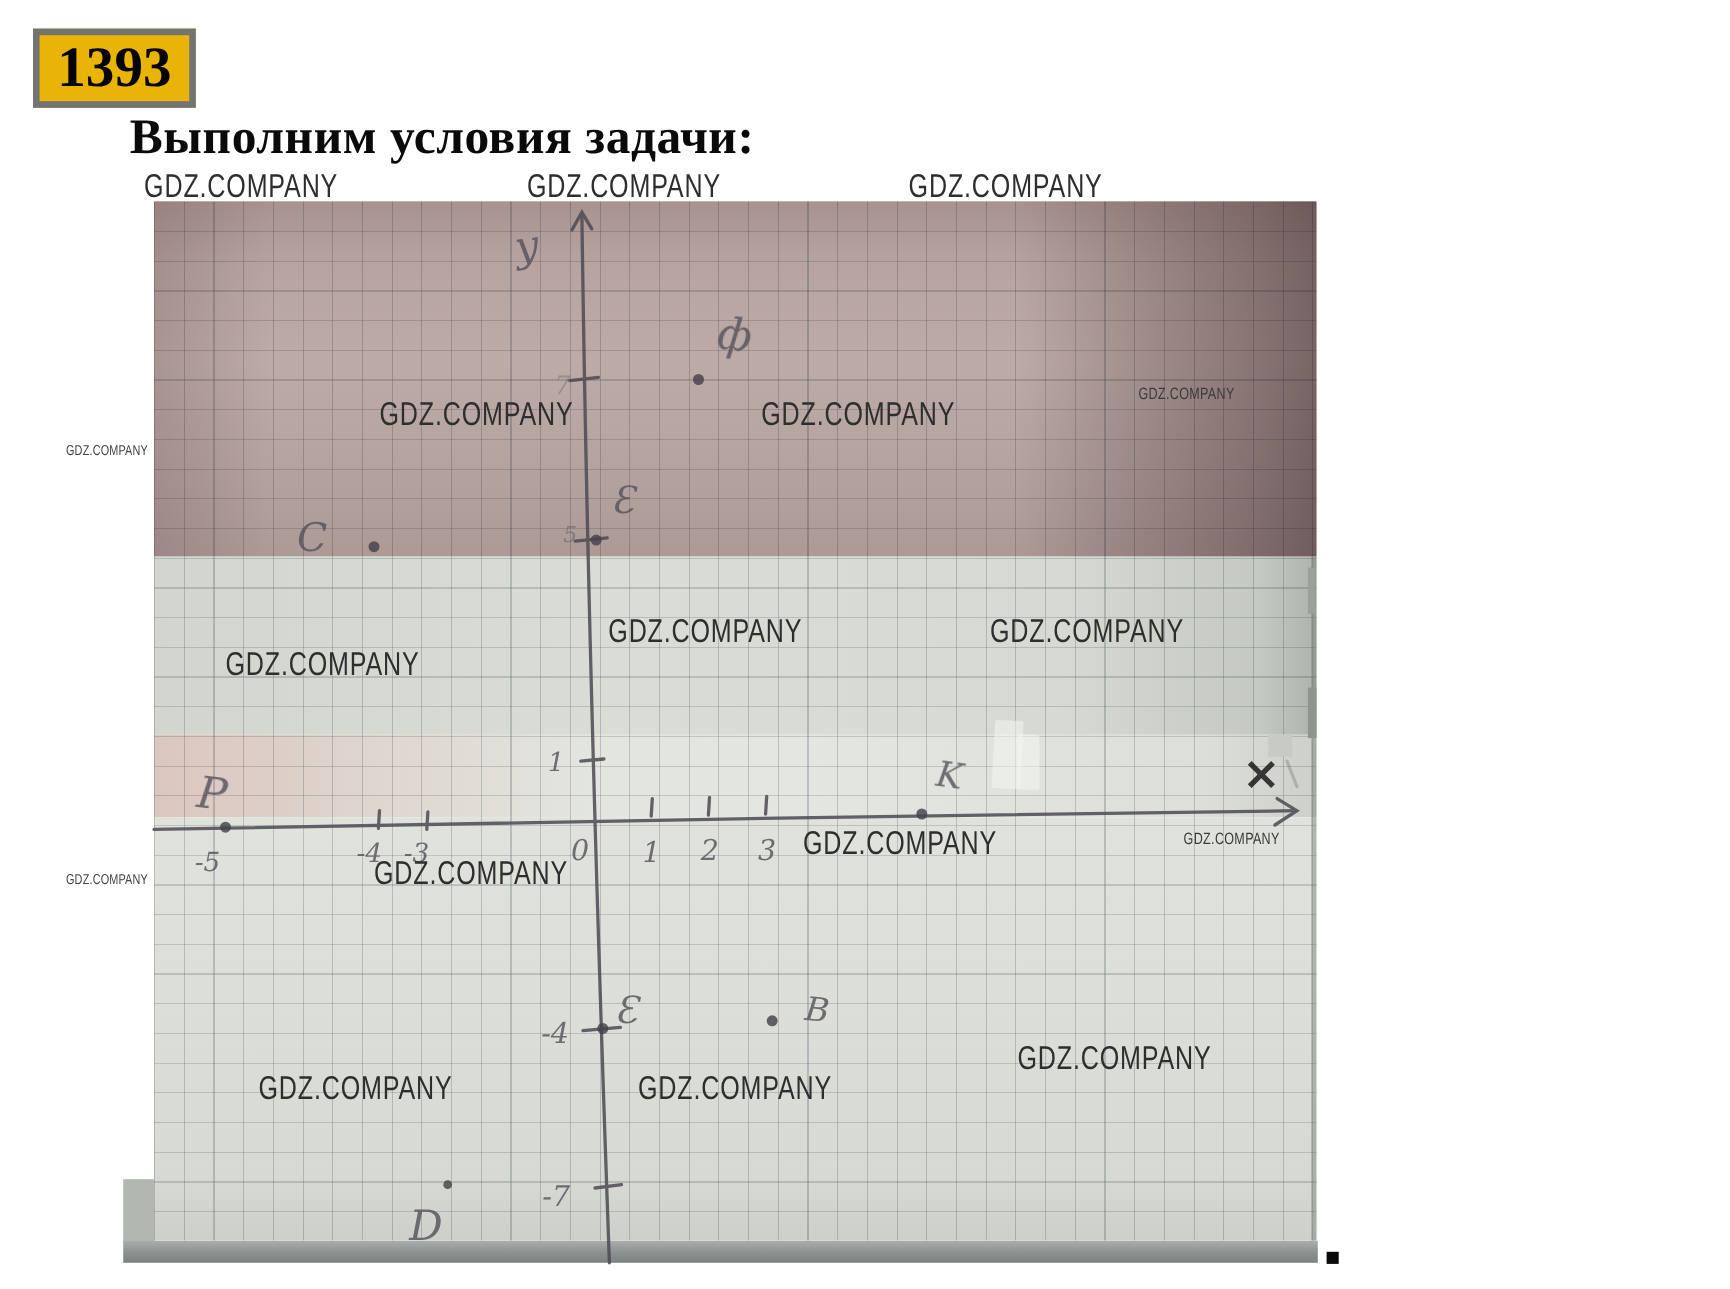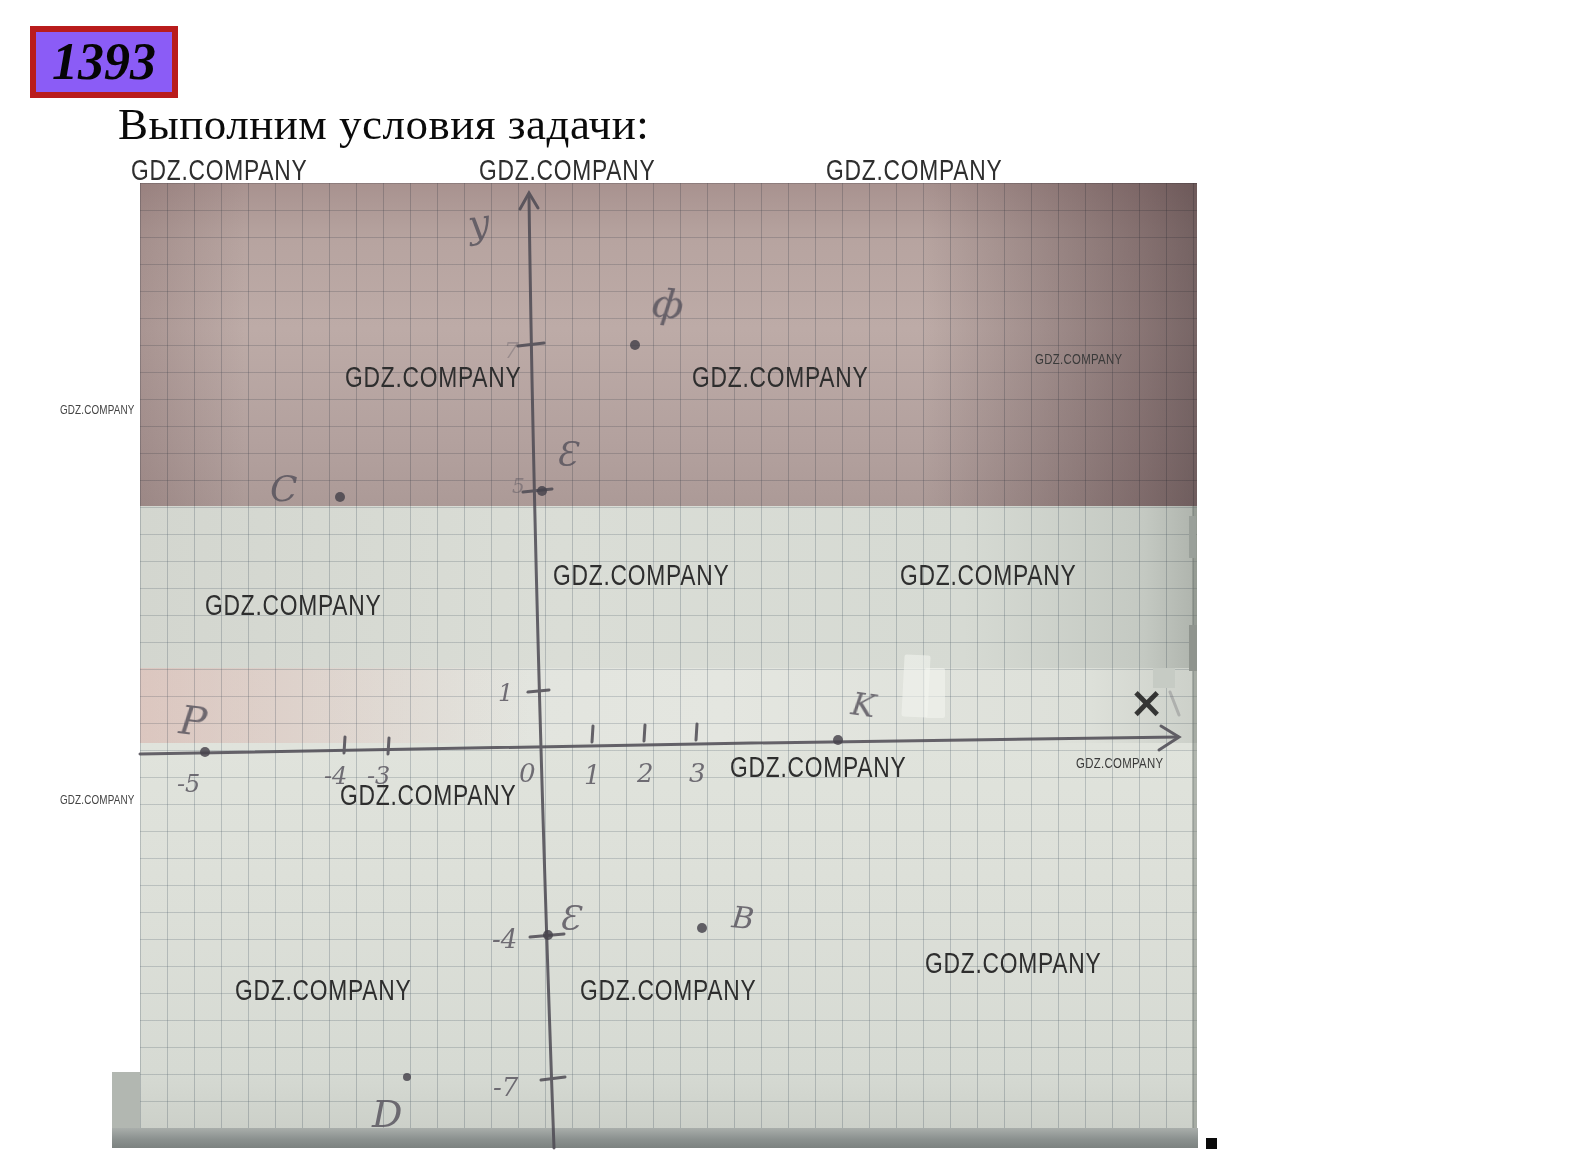--- a/index.html
+++ b/index.html
@@ -1,26 +1,26 @@
 <!DOCTYPE html>
 <html><head>
 <meta charset="utf-8">
 <style>
   html,body{margin:0;padding:0;background:#ffffff;}
   body{width:1573px;height:1172px;position:relative;overflow:hidden;
        font-family:"Liberation Sans",sans-serif;}
 
   
-  .numbox{position:absolute;left:30px;top:26px;border:6px solid #b91c1c;
+  .numbox{position:absolute;left:30px;top:26px;border:6px solid #737373;
           padding:0 16px;font-family:"Liberation Serif",serif;font-weight:bold;
-          font-size:52px;line-height:60px;color:#050505;background:#8b5cf6;z-index:6;font-style:italic;}
+          font-size:52px;line-height:60px;color:#050505;background:#eab308;z-index:6;}
 
   
   .title{position:absolute;left:118px;top:98px;font-family:"Liberation Serif",serif;
-         font-weight:normal;font-size:45px;color:#0a0a0a;letter-spacing:.5px;z-index:6;
+         font-weight:bold;font-size:45px;color:#0a0a0a;letter-spacing:.5px;z-index:6;
          white-space:nowrap;}
 
   
   .photo{position:absolute;left:140px;top:183px;width:1057px;height:945px;z-index:1;overflow:hidden;}
   .band{position:absolute;left:0;width:100%;}
   .band1{top:0;height:323px;
     background:linear-gradient(180deg,#a8928f 0%,#b7a4a0 18%,#bdaba7 45%,#b3a19e 80%,#ac9a97 100%);}
   .band1:after{content:"";position:absolute;inset:0;
     background:linear-gradient(90deg,rgba(80,50,52,.18) 0%,rgba(80,50,52,0) 10%,rgba(80,50,52,0) 74%,rgba(62,40,44,.42) 95%,rgba(50,32,36,.5) 100%);}
   .band2{top:323px;height:162px;

